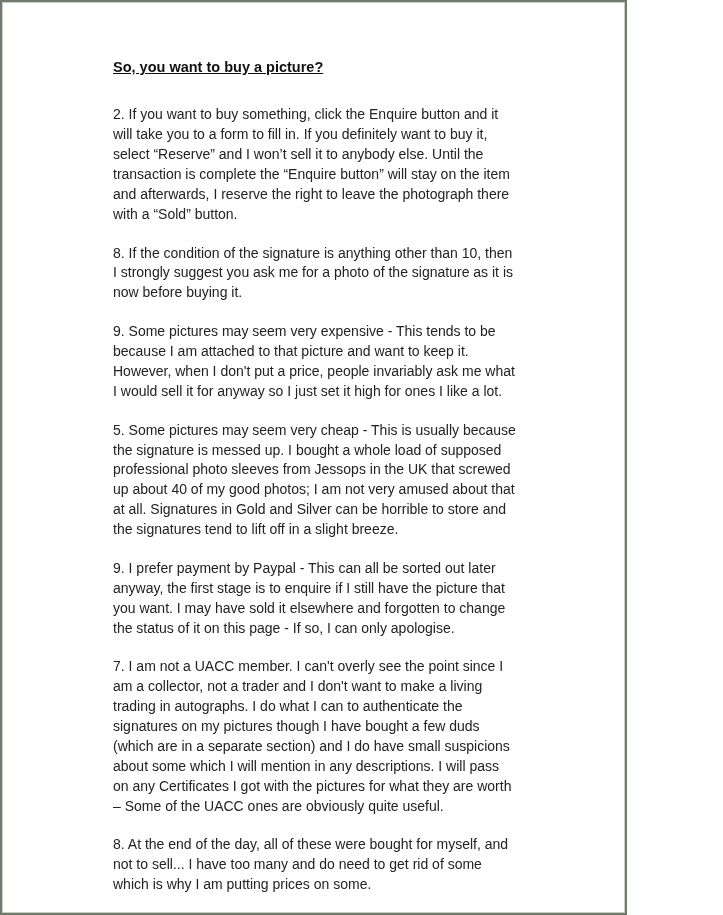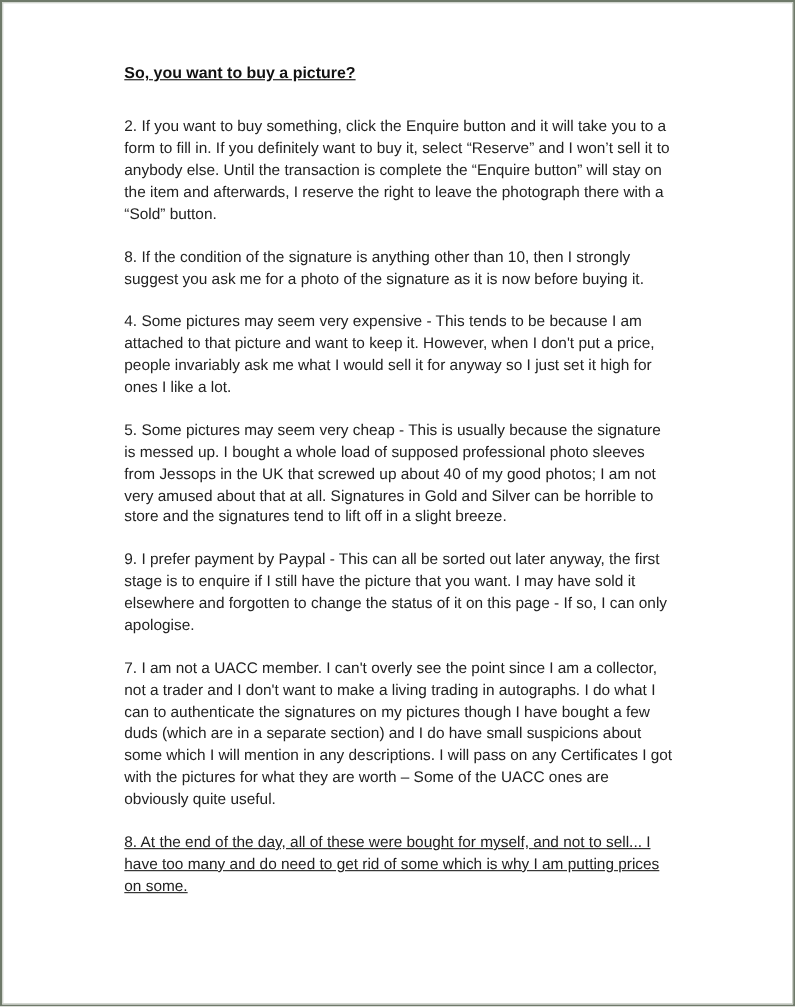--- a/index.html
+++ b/index.html
@@ -7,21 +7,21 @@
     padding: 0;
     background: #ffffff;
   }
   body {
     width: 723px;
     height: 915px;
     font-family: "Liberation Sans", sans-serif;
   }
   .page-frame {
     box-sizing: border-box;
-    width: 723px;
+    width: 627px;
     height: 915px;
     border: 2px solid #6f7a6a;
     background: #fca5a5;
     padding: 0;
   }
   .page-inner {
     box-sizing: border-box;
     width: 100%;
     height: 100%;
     border: 1px solid #c9cec6;
@@ -41,33 +41,32 @@
   }
   .para {
     font-size: 14px;
     color: #222222;
     line-height: 1.42;
     margin: 0 0 19px 0;
     text-align: left;
   }
   .para:last-child {
     margin-bottom: 0;
-    text-decoration: underline;
   }
 </style>
 </head>
 <body>
 
 <div class="page-frame">
   <div class="page-inner">
     <h1 class="doc-title">So, you want to buy a picture?</h1>
     <div class="doc-body">
       <p class="para">2. If you want to buy something, click the Enquire button and it will take you to a form to fill in. If you definitely want to buy it, select “Reserve” and I won’t sell it to anybody else. Until the transaction is complete the “Enquire button” will stay on the item and afterwards, I reserve the right to leave the photograph there with a “Sold” button.</p>
       <p class="para">8. If the condition of the signature is anything other than 10, then I strongly suggest you ask me for a photo of the signature as it is now before buying it.</p>
-      <p class="para">4. Some pictures may seem very expensive - This tends to be because I am attached to that picture and want to keep it. However, when I don't put a price, people invariably ask me what I would sell it for anyway so I just set it high for ones I like a lot.</p>
+      <p class="para">9. Some pictures may seem very expensive - This tends to be because I am attached to that picture and want to keep it. However, when I don't put a price, people invariably ask me what I would sell it for anyway so I just set it high for ones I like a lot.</p>
       <p class="para">5. Some pictures may seem very cheap - This is usually because the signature is messed up. I bought a whole load of supposed professional photo sleeves from Jessops in the UK that screwed up about 40 of my good photos; I am not very amused about that at all. Signatures in Gold and Silver can be horrible to store and the signatures tend to lift off in a slight breeze.</p>
       <p class="para">9. I prefer payment by Paypal - This can all be sorted out later anyway, the first stage is to enquire if I still have the picture that you want. I may have sold it elsewhere and forgotten to change the status of it on this page - If so, I can only apologise.</p>
       <p class="para">7. I am not a UACC member. I can't overly see the point since I am a collector, not a trader and I don't want to make a living trading in autographs. I do what I can to authenticate the signatures on my pictures though I have bought a few duds (which are in a separate section) and I do have small suspicions about some which I will mention in any descriptions. I will pass on any Certificates I got with the pictures for what they are worth – Some of the UACC ones are obviously quite useful.</p>
       <p class="para">8. At the end of the day, all of these were bought for myself, and not to sell... I have too many and do need to get rid of some which is why I am putting prices on some.</p>
 
     </div>
   </div>
 </div>
 
 </body></html>

